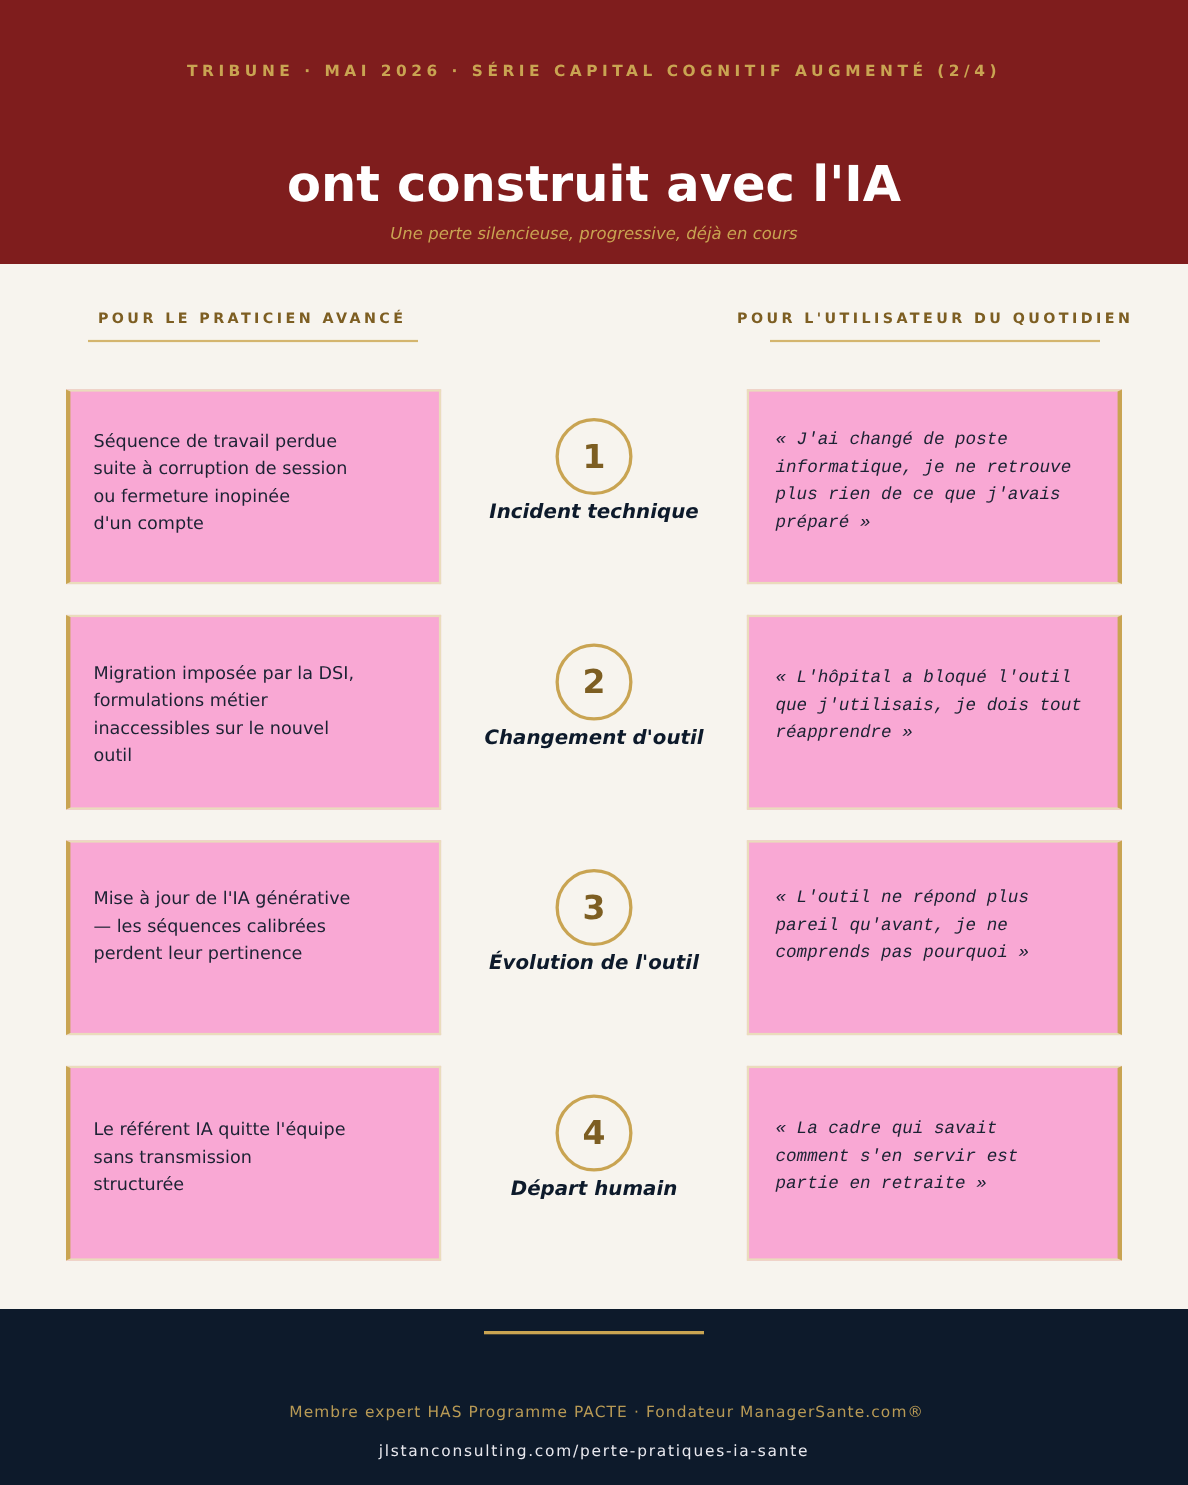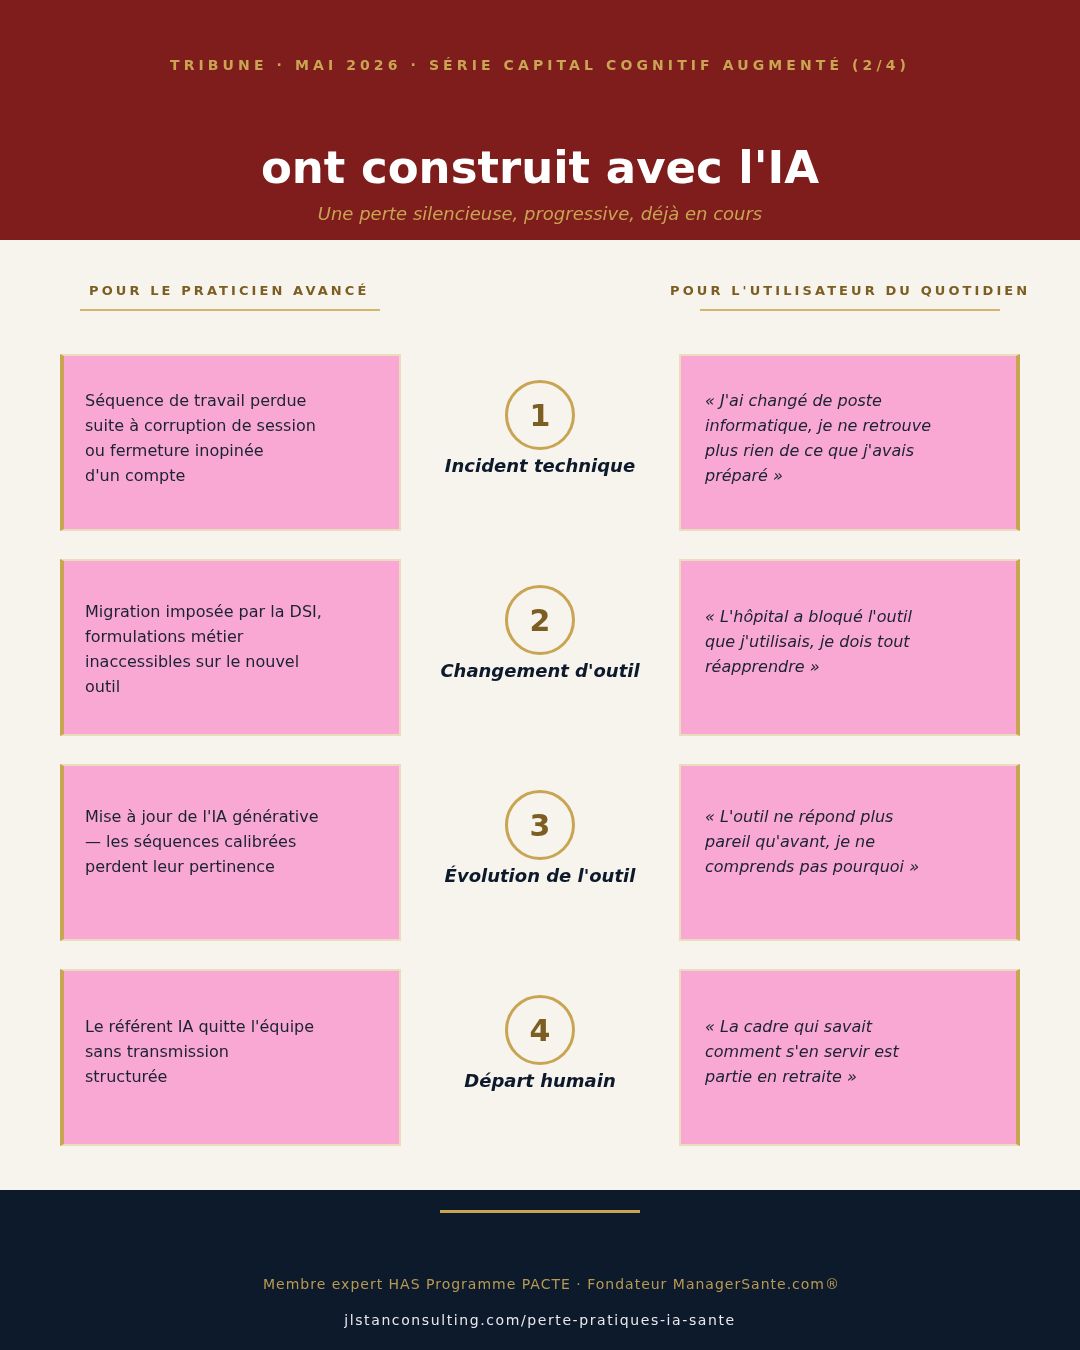--- a/index.html
+++ b/index.html
@@ -24,21 +24,21 @@
       color: #c9a452;
     }
     .title {
       position: absolute; left: 0; right: 0; top: 93px;
       font-size: 45px; font-weight: bold;
       line-height: 50px;
       color: #ffffff;
     }
     .subtitle {
       position: absolute; left: 0; right: 0; top: 203px;
-      font-size: 18px; font-style: italic;
+      font-size: 15px; font-style: italic;
       color: #c9a452;
     }
     .col-head {
       position: absolute; top: 283px;
       font-size: 13px; font-weight: bold;
       letter-spacing: 3.1px;
       color: #7d5e22;
       white-space: nowrap;
     }
     .col-head.left { left: 89px; }
@@ -54,21 +54,21 @@
     .card {
       position: absolute;
       width: 341px; height: 177px;
       background: #f9a8d4;
       border: 2px solid #eadcbc;
       padding: 32px 20px 0 24px;
       font-size: 16px;
       line-height: 25px;
     }
     .card.left { left: 60px; border-left: 4px solid #c9a452; padding-left: 21px; }
-    .card.right { left: 679px; border-right: 4px solid #c9a452; font-style: italic; }
+    .card.right { left: 679px; border-right: 4px solid #c9a452; font-style: italic; font-family: Liberation Mono, monospace; }
     .card-text { white-space: pre-line; }
 
     .mid {
       position: absolute; left: 420px; width: 240px;
       text-align: center;
     }
     .circle {
       width: 70px; height: 70px;
       margin: 0 auto;
       border: 3px solid #c9a452;

